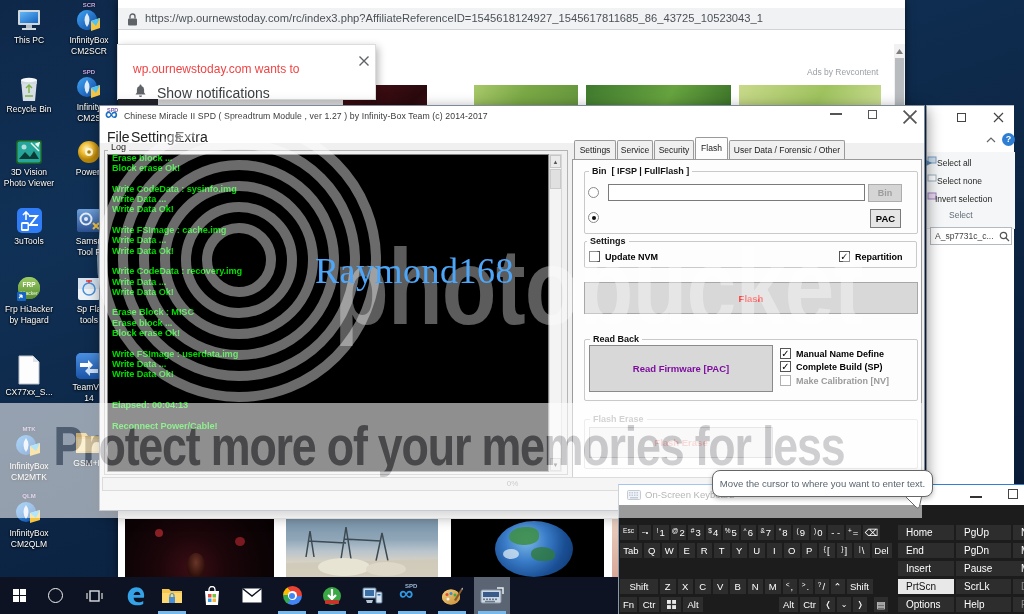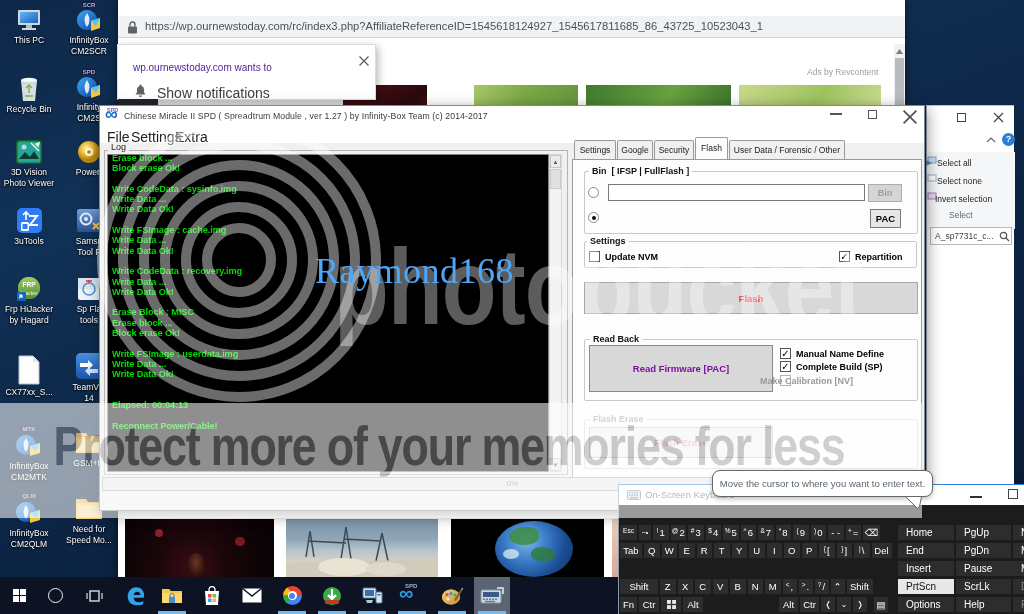--- a/index.html
+++ b/index.html
@@ -16,21 +16,21 @@
 .mini { position:absolute; font-size:6px; font-weight:bold; color:#b9a0e8; left:50%; transform:translateX(-50%); top:-7px; text-shadow:0 0 2px #000; }
 
 
 #taskbar { position:absolute; left:0; top:577px; width:1024px; height:37px; background:#0d1322; z-index:6; }
 .tbi { position:absolute; top:0; width:40px; height:37px; display:flex; align-items:center; justify-content:center; }
 .uline { position:absolute; top:34px; height:3px; background:#76b9ed; z-index:6; }
 
 
 #chrome { position:absolute; left:118px; top:0; width:787px; height:577px; background:#fff; z-index:2; box-shadow:0 0 8px rgba(0,0,0,.6); }
 #c-title { position:absolute; left:0; top:0; width:100%; height:22px; background:#eef0f3; }
-#c-tool  { position:absolute; left:0; top:16px; width:100%; height:22px; background:#f0f2f4; border-bottom:1px solid #d0d3d7;padding-left:16px; }
+#c-tool  { position:absolute; left:0; top:8px; width:100%; height:22px; background:#f0f2f4; border-bottom:1px solid #d0d3d7;padding-left:16px; }
 .cbtn { position:absolute; top:0; width:14px; height:18px; }
 #c-title-txt { position:absolute; left:27px; top:4px; font-size:12.5px; color:#63666a; letter-spacing:0.55px; }
 #c-url { position:absolute; left:27px; top:4px; font-size:11.2px; color:#4d5156; letter-spacing:0px; white-space:nowrap; }
 
 
 #notif { position:absolute; left:117px; top:44px; width:259px; height:56px; background:#fff; z-index:3;
   border:1px solid #dcdcdc; box-shadow:2px 3px 8px rgba(0,0,0,.3); }
 
 
 #explorer { position:absolute; left:926px; top:105px; width:88px; height:473px; background:#fff; z-index:4; border-left:1px solid #9aa4ae; border-top:1px solid #b9c3cc; }
@@ -295,30 +295,20 @@
     <div class="mini" style="top:2px;color:#bda6dd;">QLM</div>
     <svg width="30" height="26" viewBox="0 0 30 26" style="margin-top:9px;">
           <circle cx="12" cy="12" r="10" fill="url(#g2)"></circle>
           <path d="M12 5 q5 7 0 14 q-5 -7 0 -14" fill="#fff" opacity="0.85"></path>
           <path d="M16 13 l10 -3 l0 10 l-10 3 z" fill="#f5c542"></path>
           <path d="M16 13 l10 -3 l-4 8 z" fill="#4fc3f7"></path>
         </svg>
   </div>
   <div class="dlbl">InfinityBox<br>CM2QLM</div>
 </div>
-<div class="dicon" style="left:57px;top:494px;">
-  <div class="dic" style="width:30px;height:28px;">
-    <svg width="30" height="28" viewBox="0 0 30 28">
-          <path d="M2 5 L12 5 L14 8 L28 8 L28 25 L2 25 Z" fill="#e8b54c"></path>
-          <path d="M2 9 L28 9 L28 25 L2 25 Z" fill="#f4cd76"></path>
-          <path d="M4 11 L26 11 L26 23 L4 23" fill="#f8dc9a"></path>
-        </svg>
-  </div>
-  <div class="dlbl">Need for<br>Speed Mo...</div>
-</div>
 
 <div id="chrome">
   <div id="c-tool">
     <svg class="abs" style="left:9px;top:5px;" width="11" height="13" viewBox="0 0 11 13">
           <rect x="1" y="5.5" width="9" height="7" rx="1" fill="#5f6368"></rect>
           <path d="M3 5.5 L3 3.5 a2.5 2.5 0 0 1 5 0 L8 5.5" fill="none" stroke="#5f6368" stroke-width="1.4"></path>
         </svg>
     <div id="c-url">https://wp.ournewstoday.com/rc/index3.php?AffiliateReferenceID=1545618124927_1545617811685_86_43725_10523043_1</div>
   </div>
 
@@ -357,21 +347,21 @@
   <div class="abs" style="left:333px;top:519px;width:153px;height:58px;background:#000;">
     <div class="abs" style="left:44px;top:2px;width:78px;height:56px;border-radius:50%;background:radial-gradient(circle at 40% 35%,#7ab8e8 0%,#3a7cc8 35%,#1a4f94 65%,#0d3268 100%);"></div>
     <div class="abs" style="left:58px;top:8px;width:30px;height:18px;background:#3f8f4a;border-radius:60% 40% 50% 50%;opacity:0.9;"></div>
     <div class="abs" style="left:80px;top:28px;width:24px;height:14px;background:#2f7a3a;border-radius:50% 60% 40% 50%;opacity:0.8;"></div>
     <div class="abs" style="left:52px;top:30px;width:16px;height:10px;background:#e8f4f8;border-radius:50%;opacity:0.7;"></div>
   </div>
   <div class="abs" style="left:494px;top:519px;width:8px;height:58px;background:linear-gradient(180deg,#e8cfc0,#d8a898);"></div>
 </div>
 
 <div id="notif">
-  <div class="abs" style="left:15px;top:17px;font-size:10px;color:#4c1d95;">wp.ournewstoday.com wants to</div>
+  <div class="abs" style="left:15px;top:17px;font-size:12px;color:#ef4444;">wp.ournewstoday.com wants to</div>
   <svg class="abs" style="left:240px;top:10px;" width="12" height="12" viewBox="0 0 12 12">
         <path d="M1.5 1.5 L10.5 10.5 M10.5 1.5 L1.5 10.5" stroke="#5f6368" stroke-width="1.4"></path>
       </svg>
   <svg class="abs" style="left:17px;top:39px;" width="11" height="13" viewBox="0 0 11 13">
         <path d="M5.5 0.5 a1 1 0 0 1 1 1 v0.5 a3.6 3.6 0 0 1 2.6 3.5 v3 l1.4 2 H0.5 l1.4 -2 v-3 a3.6 3.6 0 0 1 2.6 -3.5 v-0.5 a1 1 0 0 1 1 -1 z" fill="#5f6368"></path>
         <path d="M4 11.5 a1.5 1.5 0 0 0 3 0 z" fill="#5f6368"></path>
       </svg>
   <div class="abs" style="left:39px;top:40px;font-size:14px;color:#3c4043;">Show notifications</div>
 </div>
 
@@ -461,21 +451,21 @@
 
 Reconnect Power/Cable!</div>
   </div>
   <div class="mw" id="logsb">
     <div class="sbbtn" style="top:0;">▲</div>
     <div class="abs" style="left:0;top:14px;width:11px;height:20px;background:#e0e0e0;border:1px solid #cacaca;"></div>
     <div class="sbbtn" style="bottom:0;">▼</div>
   </div>
 
   <div class="tab" style="left:474px;width:42px;line-height:18px;">Settings</div>
-  <div class="tab" style="left:517px;width:36px;line-height:18px;">Google</div>
+  <div class="tab" style="left:517px;width:36px;line-height:18px;">Service</div>
   <div class="tab" style="left:554px;width:40px;line-height:18px;">Security</div>
   <div class="tab" style="left:595px;width:33px;top:31px;height:22px;background:#fdfdfd;line-height:20px;z-index:2;">Flash</div>
   <div class="tab" style="left:629px;width:116px;line-height:18px;">User Data / Forensic / Other</div>
   <div class="mw" id="tabpage"></div>
 
   <div class="grp" style="left:484px;top:65px;width:334px;height:63px;"></div>
   <div class="grplbl" style="left:489px;top:60px;">Bin&nbsp; [ IFSP | FullFlash ]</div>
   <div class="radio" style="left:488px;top:81px;"></div>
   <div class="field" style="left:508px;top:78px;width:257px;height:17px;"></div>
   <div class="btn" style="left:768px;top:78px;width:34px;height:18px;background:#d5d5d5;border-color:#adadad;color:#9d9d9d;font-size:9px;line-height:17px;">Bin</div>
@@ -494,21 +484,21 @@
   <div class="btn" style="left:484px;top:176px;width:334px;height:32px;font-size:9.5px;color:#fb4040;line-height:31px;border-color:#a8a8a8;">Flash</div>
 
   <div class="grp" style="left:484px;top:233px;width:334px;height:62px;"></div>
   <div class="grplbl" style="left:490px;top:228px;">Read Back</div>
   <div class="btn" style="left:489px;top:239px;width:184px;height:47px;font-size:9.5px;color:#7d0d9e;line-height:45px;border-color:#8a8a8a;">Read Firmware [PAC]</div>
   <div class="cb" style="left:680px;top:242px;">✓</div>
   <div class="cblbl" style="left:696px;top:243px;">Manual Name Define</div>
   <div class="cb" style="left:680px;top:255px;">✓</div>
   <div class="cblbl" style="left:696px;top:256px;">Complete Build (SP)</div>
   <div class="cb" style="left:680px;top:269px;border-color:#b0b0b0;"></div>
-  <div class="cblbl" style="left:660px;top:270px;color:#9a9a9a;">Make Calibration [NV]</div>
+  <div class="cblbl" style="left:696px;top:270px;color:#9a9a9a;">Make Calibration [NV]</div>
 
   <div class="grp" style="left:484px;top:313px;width:334px;height:50px;border-color:#d5d5d5;"></div>
   <div class="grplbl" style="left:490px;top:308px;color:#9a9a9a;">Flash Erase</div>
   <div class="btn" style="left:489px;top:321px;width:184px;height:31px;background:#f1f1f1;border-color:#c8c8c8;font-size:9.5px;color:#f0a8a8;line-height:29px;">Flash Erase</div>
 
   <div class="mw" id="prog">0%</div>
 </div>
 
 <div id="taskbar">
   <div class="tbi" style="left:-1px;">

